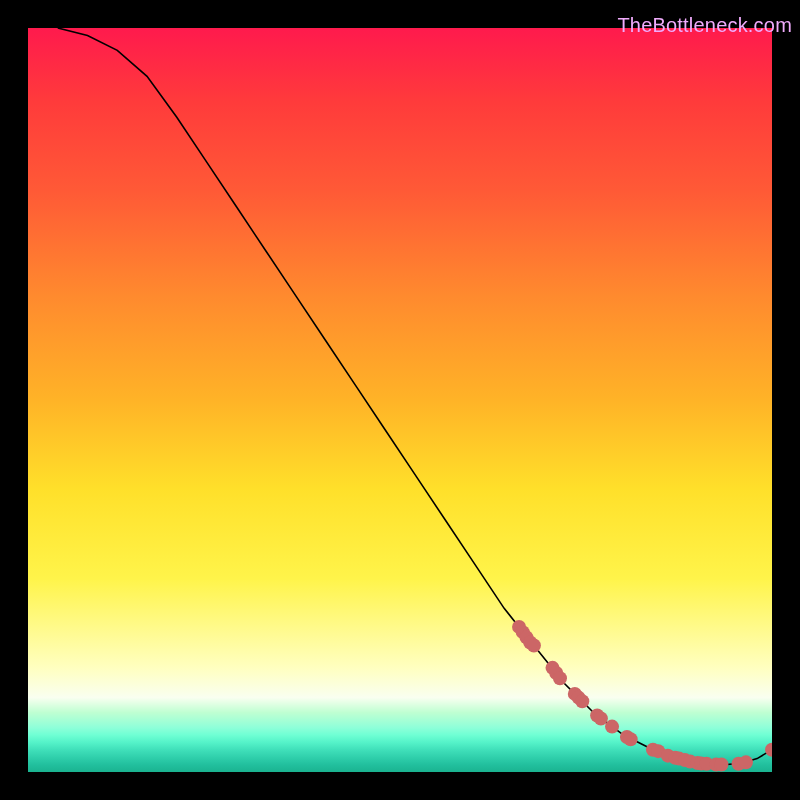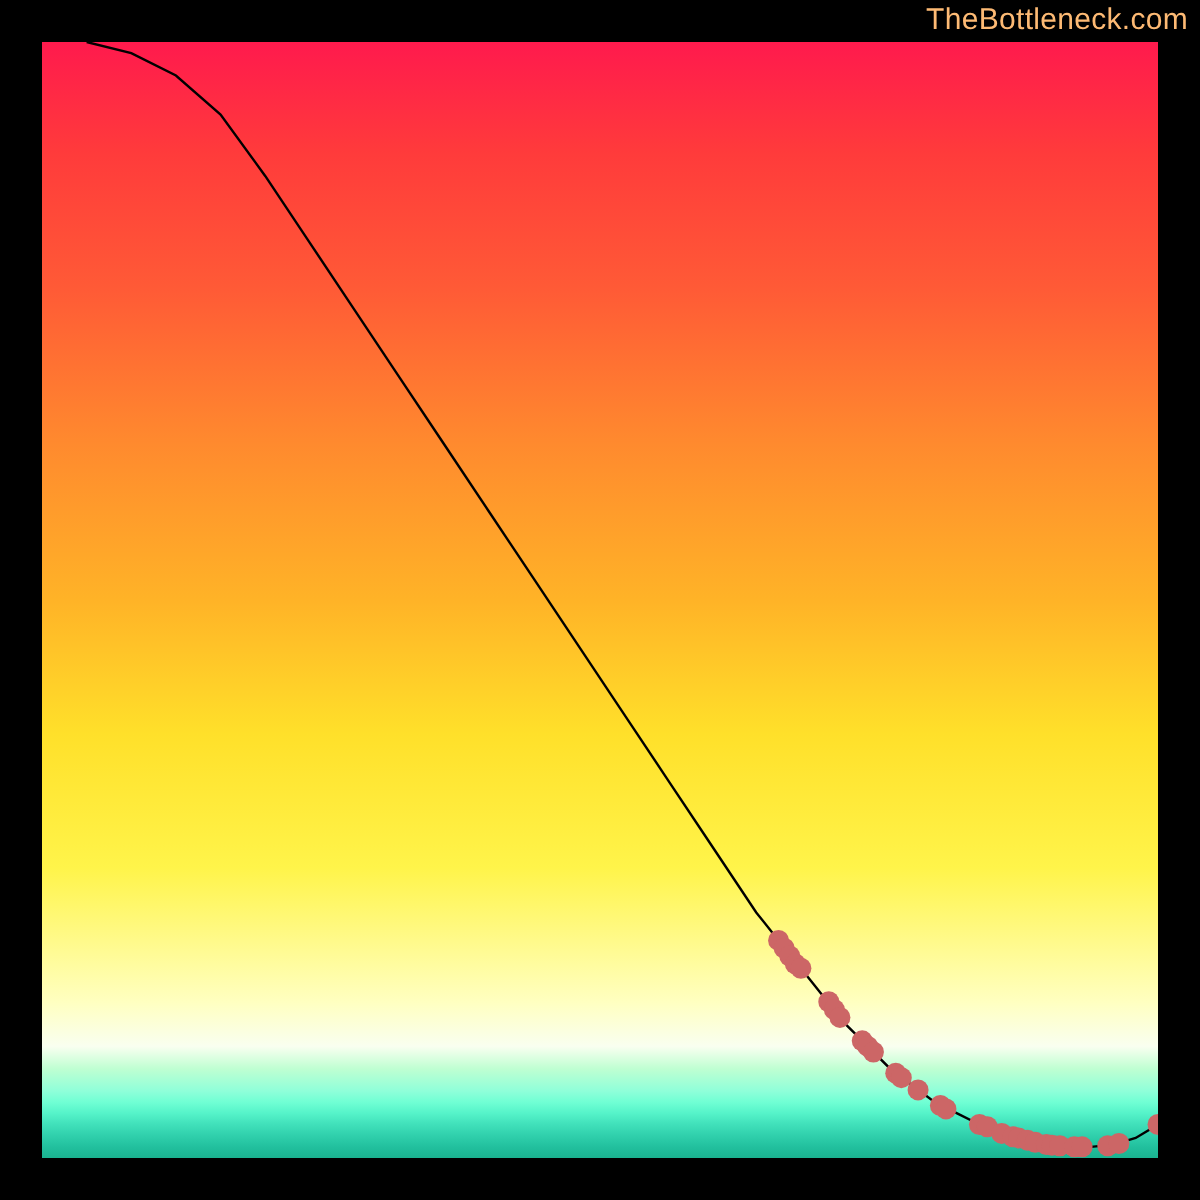--- a/index.html
+++ b/index.html
@@ -39,23 +39,23 @@
       #70ffd4 95%,
       #55f3c9 96%,
       #40e0ba 97%,
       #30d0ac 98%,
       #22c09e 99%,
       #1ab390 100%
     );
   }
   .watermark {
     position: absolute;
-    top: 2px;
+    top: 14px;
     right: 8px;
-    color: #fdba74;
+    color: #f0abfc;
     font-size: 20px;
     font-weight: 400;
     letter-spacing: 0.2px;
     user-select: none;
   }
   svg.curve {
     position: absolute;
     left: 0;
     top: 0;
     width: 744px;

